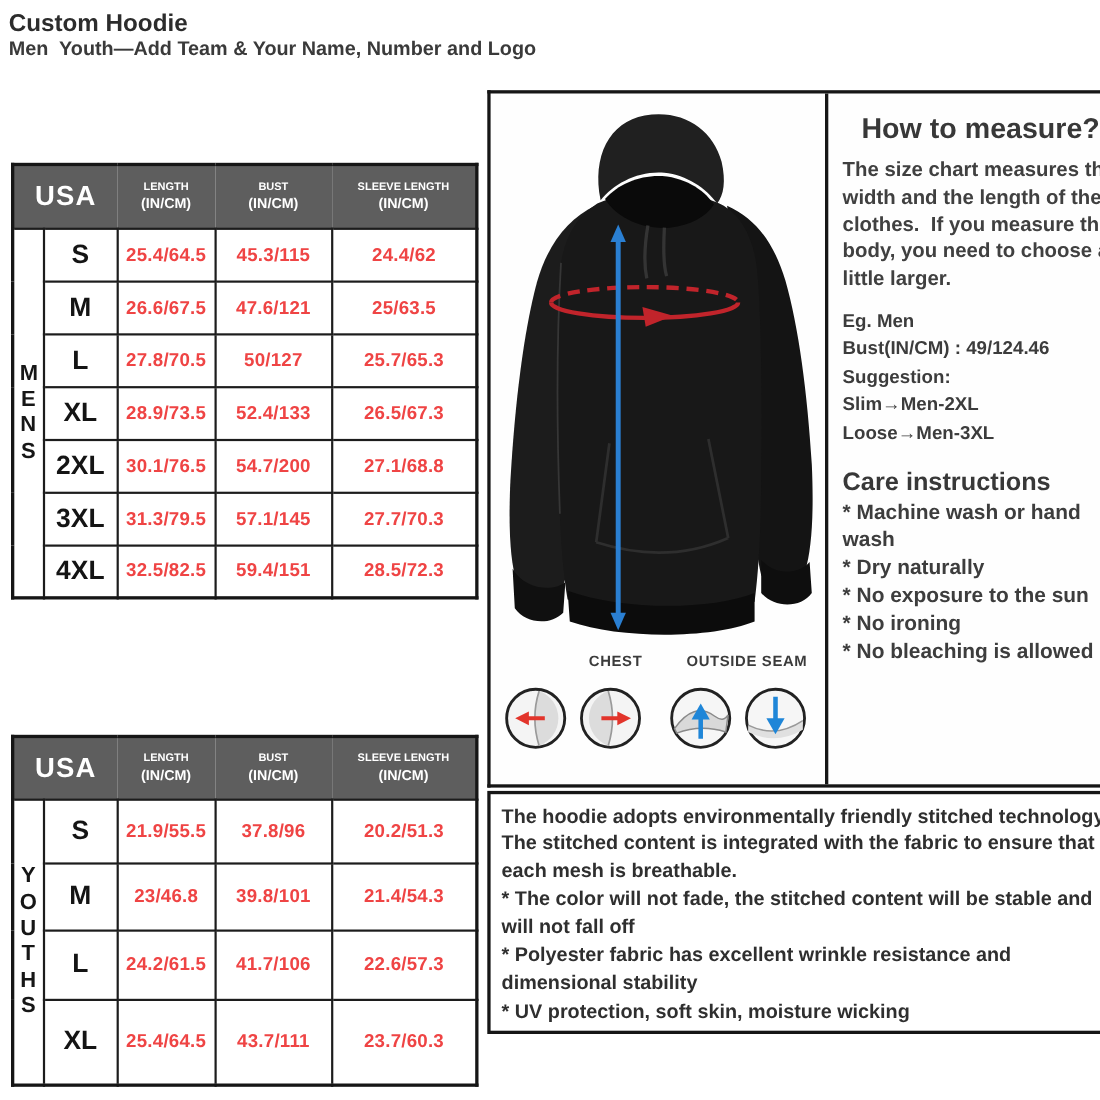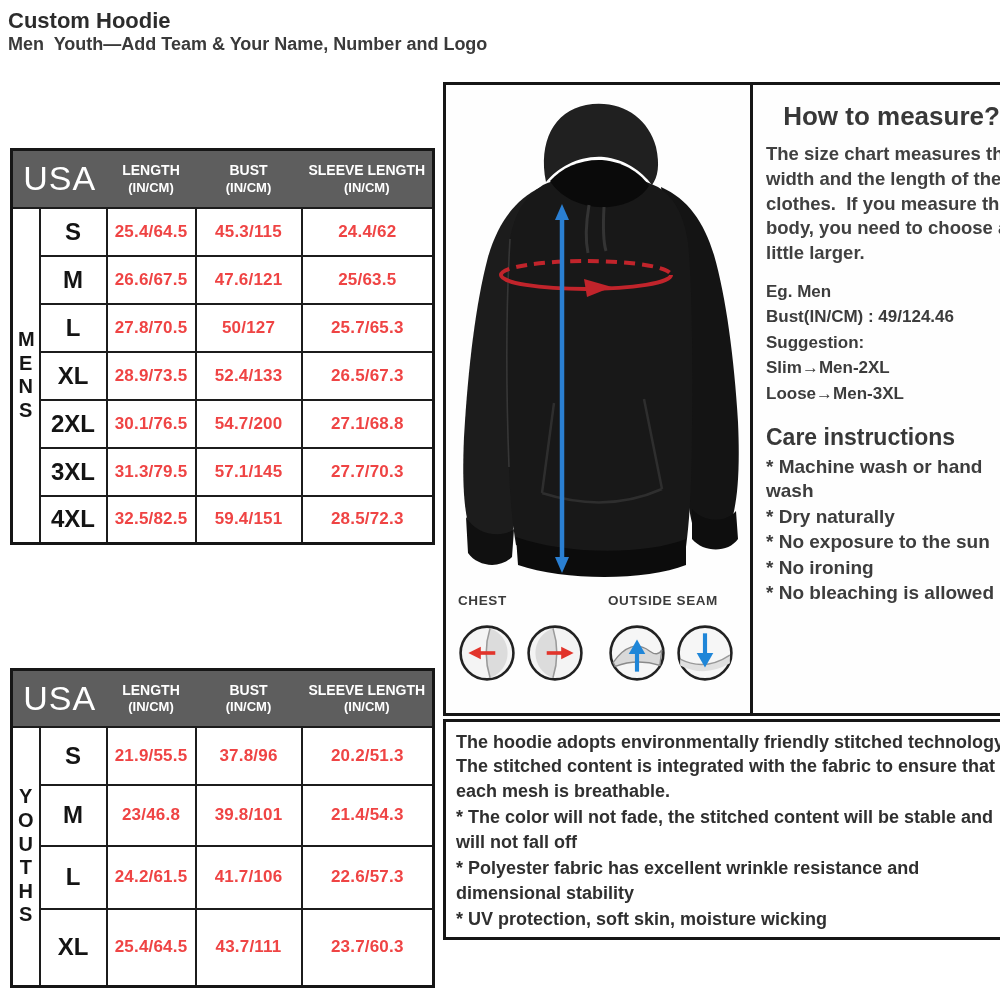--- a/index.html
+++ b/index.html
@@ -9,42 +9,42 @@
   .abs { position:absolute; }
 
   
   .page-title { left:8px; top:8px; font-size:22px; font-weight:bold; color:#2c2c2c; }
   .page-subtitle { left:8px; top:34px; font-size:18px; font-weight:bold; color:#3a3a3a; white-space:pre-wrap; }
 
   
   table.size-table { border-collapse:collapse; table-layout:fixed; width:422px; background:#fff; border:3px solid #161616; }
   table.size-table th, table.size-table td { border:2px solid #1c1c1c; text-align:center; vertical-align:middle; }
   table.size-table thead th { background:#5e5e5e; color:#fff; border:none; }
-  th.h-usa { font-size:34px; font-weight:normal; letter-spacing:1px; }
-  .h-label { font-size:14px; font-weight:bold; line-height:1.25; }
+  th.h-usa { font-size:25px; font-weight:bold; letter-spacing:1px; }
+  .h-label { font-size:10px; font-weight:bold; line-height:1.25; }
   .h-unit { font-size:13px; font-weight:bold; line-height:1.2;text-align:center; }
   td.vlabel { width:28px; font-size:20px; font-weight:bold; line-height:1.18; word-break:break-all; padding:0 5px; color:#161616; }
   td.size-cell { font-size:24px; font-weight:bold; color:#141414; }
   td.val-cell { font-size:17px; font-weight:bold; color:#ef4444; letter-spacing:0.2px; }
   #mens-table { left:10px; top:148px; }
   #mens-table thead tr { height:58px; }
   #mens-table tbody tr { height:48px; }
   #youths-table { left:10px; top:668px; }
   #youths-table thead tr { height:57px; }
   #youths-table tbody tr:nth-child(1) { height:58px; }
   #youths-table tbody tr:nth-child(2) { height:61px; }
   #youths-table tbody tr:nth-child(3) { height:63px; }
   #youths-table tbody tr:nth-child(4) { height:78px; }
 
   
   .upper-wrap { left:443px; top:82px; width:584px; height:634px; border:3px solid #161616; border-right:none; display:flex; background:#fefefe; }
   .hoodie-panel { width:307px; border-right:3px solid #161616; display:flex; flex-direction:column; overflow:hidden; }
   .hoodie-svg { display:block; width:307px; height:502px; flex:none; }
   .measure-icons { flex:1; display:flex; justify-content:space-between; padding:6px 16px 0 12px; }
-  .m-group { display:flex; flex-direction:column; align-items:flex-start; }
+  .m-group { display:flex; flex-direction:column; align-items:flex-end; }
   .m-label { font-size:13.5px; font-weight:bold; letter-spacing:0.6px; color:#3b3b3b; }
   .circles { display:flex; gap:10px; margin-top:16px; }
   .circles svg { display:block; width:58px; height:58px; }
 
   
   .right-panel { flex:1; padding:8px 10px 0 13px; color:#3d3d3d; overflow:hidden; }
   .howto-title { font-size:26px; font-weight:bold; text-align:center; margin:8px 0 10px 0; color:#383838; }
   .howto-body { font-size:18.5px; font-weight:bold; line-height:1.34; color:#404040; white-space:pre-wrap; }
   .example-block { margin-top:13px; font-size:17px; font-weight:bold; line-height:1.5; color:#3c3c3c; }
   .care-title { font-size:23px; font-weight:bold; margin:18px 0 4px 0; color:#383838; }

